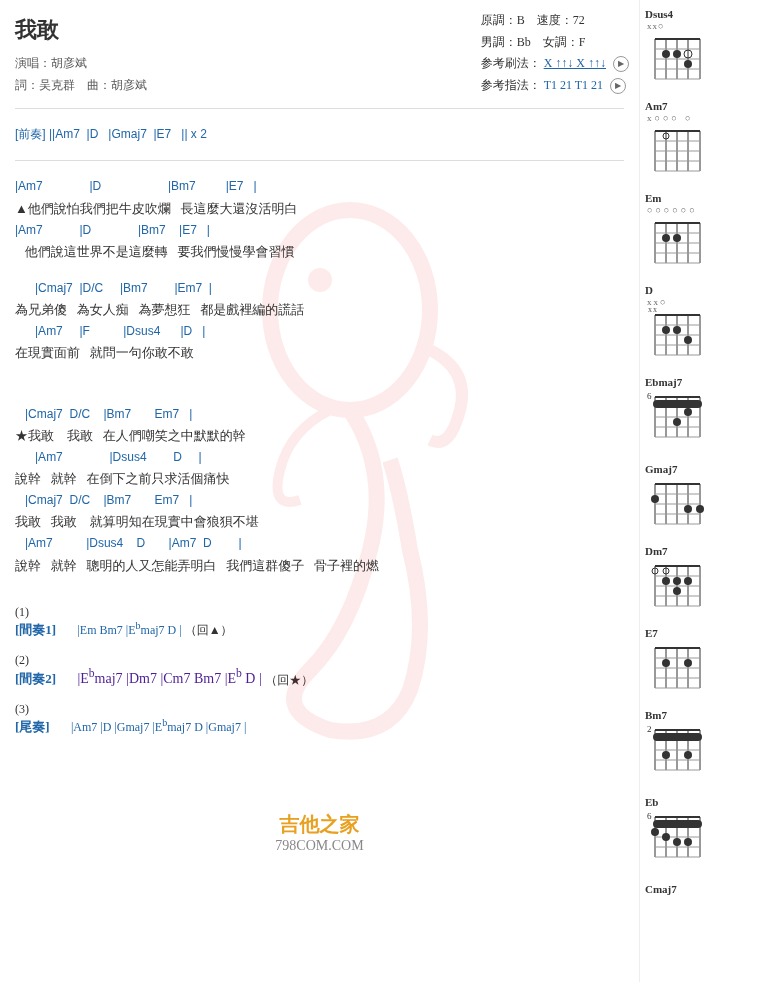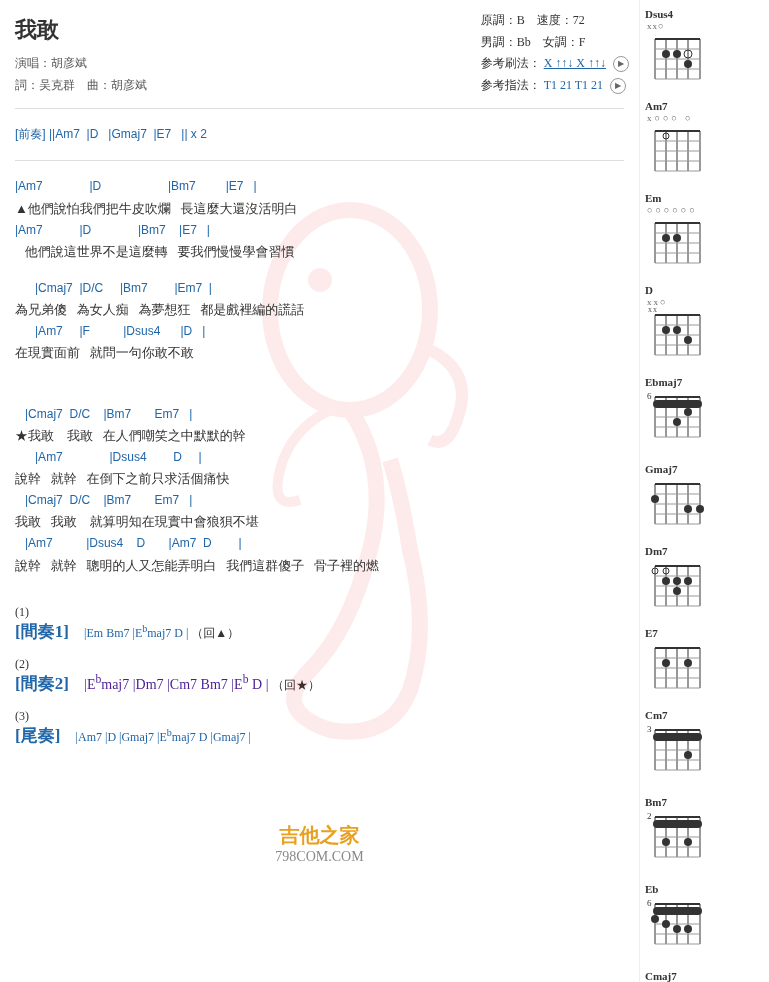--- a/index.html
+++ b/index.html
@@ -66,22 +66,22 @@
       position: absolute;
       top: 10px;
       right: 140px;
       font-size: 12px;
       color: #333;
       line-height: 1.8;
     }
 
     .section-header {
       color: #2066a8;
-      font-size: 17px;
-      margin: 6px 12px 4px 0;
+      font-size: 13px;
+      margin: 6px 18px 4px 0;
       font-weight: bold;
     }
 
     .chord-line {
       color: #2066a8;
       font-size: 12px;
       font-family: 'Arial', monospace;
       line-height: 1.6;
       margin: 1px 0;
       white-space: pre;
@@ -441,38 +441,20 @@
         <line x1="55" y1="8" x2="55" y2="48" stroke="#333" stroke-width="1"></line>
         <line x1="10" y1="18" x2="55" y2="18" stroke="#999" stroke-width="1"></line>
         <line x1="10" y1="28" x2="55" y2="28" stroke="#999" stroke-width="1"></line>
         <line x1="10" y1="38" x2="55" y2="38" stroke="#999" stroke-width="1"></line>
         <line x1="10" y1="48" x2="55" y2="48" stroke="#999" stroke-width="1"></line>
         <circle cx="21" cy="23" r="4" fill="#333"></circle>
         <circle cx="43" cy="23" r="4" fill="#333"></circle>
       </svg>
     </div>
 
-    <div class="chord-box">
-      <div class="chord-box-name">Cm7</div>
-      <svg width="65" height="60">
-        <text x="2" y="10" font-size="9" fill="#333">3</text>
-        <line x1="10" y1="8" x2="55" y2="8" stroke="#333" stroke-width="2"></line>
-        <line x1="10" y1="8" x2="10" y2="48" stroke="#333" stroke-width="1"></line>
-        <line x1="21" y1="8" x2="21" y2="48" stroke="#333" stroke-width="1"></line>
-        <line x1="32" y1="8" x2="32" y2="48" stroke="#333" stroke-width="1"></line>
-        <line x1="43" y1="8" x2="43" y2="48" stroke="#333" stroke-width="1"></line>
-        <line x1="55" y1="8" x2="55" y2="48" stroke="#333" stroke-width="1"></line>
-        <line x1="10" y1="18" x2="55" y2="18" stroke="#999" stroke-width="1"></line>
-        <line x1="10" y1="28" x2="55" y2="28" stroke="#999" stroke-width="1"></line>
-        <line x1="10" y1="38" x2="55" y2="38" stroke="#999" stroke-width="1"></line>
-        <line x1="10" y1="48" x2="55" y2="48" stroke="#999" stroke-width="1"></line>
-        <rect x="8" y="11" width="49" height="8" rx="4" fill="#333"></rect>
-        <circle cx="43" cy="33" r="4" fill="#333"></circle>
-      </svg>
-    </div>
 
     <div class="chord-box">
       <div class="chord-box-name">Bm7</div>
       <svg width="65" height="60">
         <text x="2" y="10" font-size="9" fill="#333">2</text>
         <line x1="10" y1="8" x2="55" y2="8" stroke="#333" stroke-width="2"></line>
         <line x1="10" y1="8" x2="10" y2="48" stroke="#333" stroke-width="1"></line>
         <line x1="21" y1="8" x2="21" y2="48" stroke="#333" stroke-width="1"></line>
         <line x1="32" y1="8" x2="32" y2="48" stroke="#333" stroke-width="1"></line>
         <line x1="43" y1="8" x2="43" y2="48" stroke="#333" stroke-width="1"></line>

